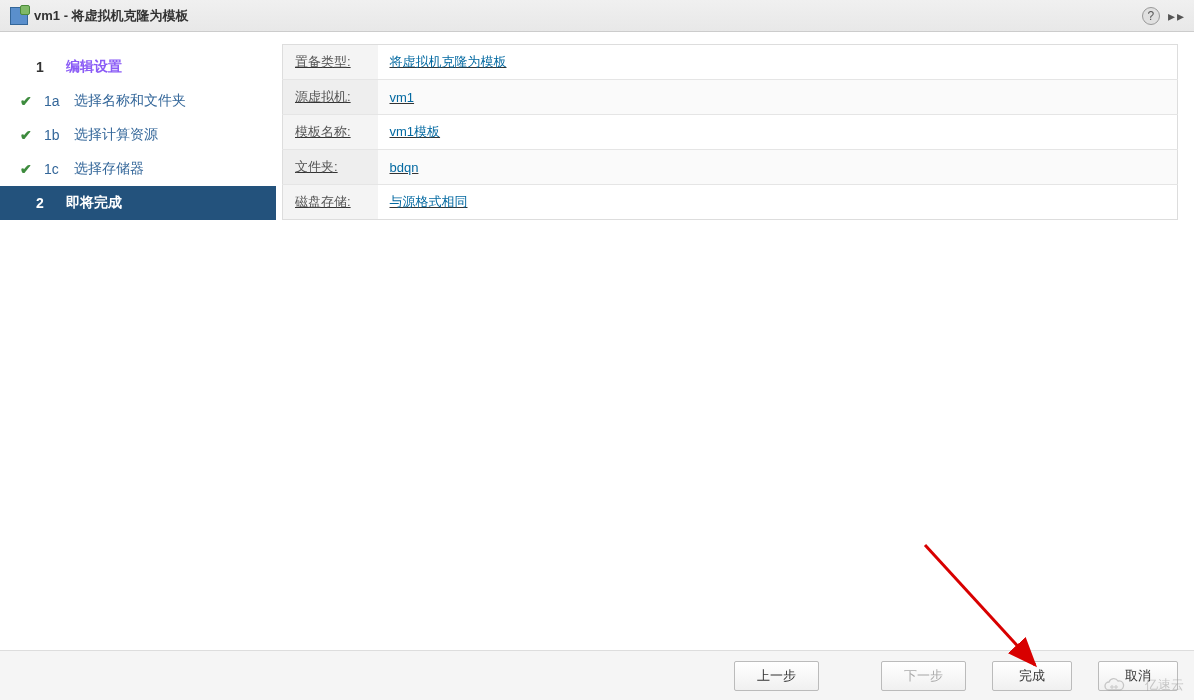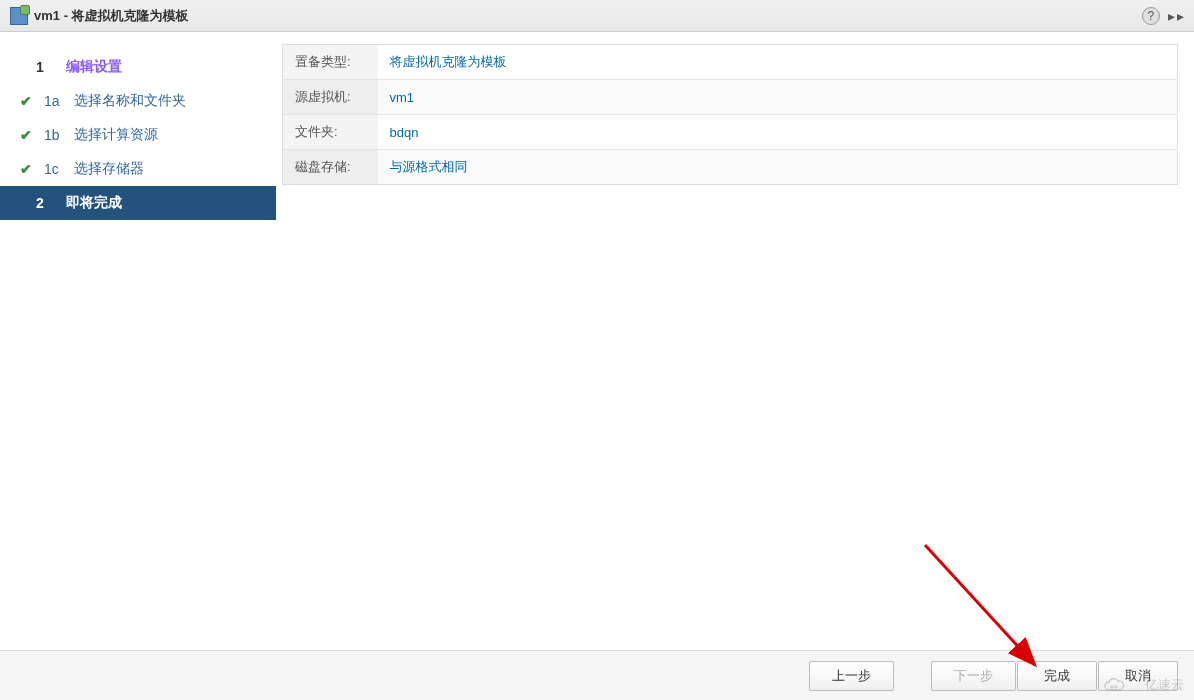--- a/index.html
+++ b/index.html
@@ -136,20 +136,21 @@
       padding: 12px 16px 12px 6px;
       background: #fff;
     }
     .summary-table {
       width: 100%;
       border-collapse: collapse;
       border: 1px solid #ddd;
     }
     .summary-table tr {
       border-bottom: 1px solid #e5e5e5;
+      text-decoration: underline;
     }
     .summary-table tr:last-child {
       border-bottom: none;
     }
     .summary-table td {
       padding: 8px 12px;
       font-size: 13px;
     }
     .summary-table td.label-cell {
       width: 95px;
@@ -165,21 +166,21 @@
     }
     .summary-table tr:nth-child(even) td.label-cell {
       background: #eeeeee;
     }
     .dialog-footer {
       background: #f5f5f5;
       border-top: 1px solid #ddd;
       padding: 8px 16px;
       display: flex;
       justify-content: flex-end;
-      gap: 1px;
+      gap: 26px;
       height: 50px;
       align-items: center;
     }
     .footer-btn {
       padding: 5px 22px;
       background: linear-gradient(to bottom, #ffffff, #f0f0f0);
       border: 1px solid #bbb;
       border-radius: 2px;
       font-size: 13px;
       color: #333;
@@ -259,20 +260,24 @@
       <tbody>
           <tr>
         <td class="label-cell">置备类型:</td>
         <td class="value-cell">将虚拟机克隆为模板</td>
       </tr>
       <tr>
         <td class="label-cell">源虚拟机:</td>
         <td class="value-cell">vm1</td>
       </tr>
       <tr>
+        <td class="label-cell">模板名称:</td>
+        <td class="value-cell">vm1模板</td>
+      </tr>
+      <tr>
         <td class="label-cell">文件夹:</td>
         <td class="value-cell">bdqn</td>
       </tr>
       <tr>
         <td class="label-cell">磁盘存储:</td>
         <td class="value-cell">与源格式相同</td>
       </tr>
     </tbody>
       </table>
   </div>

